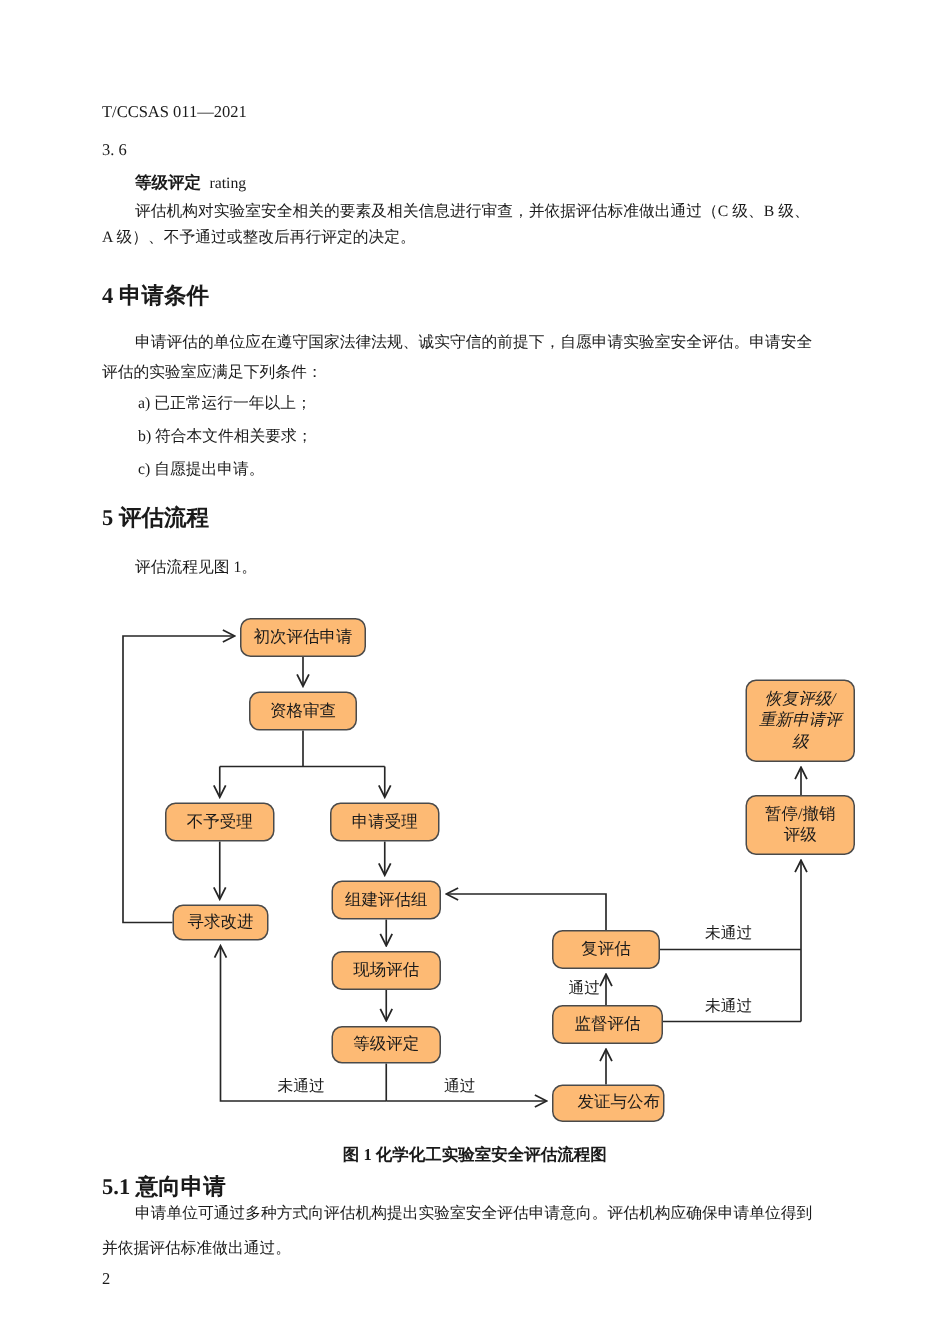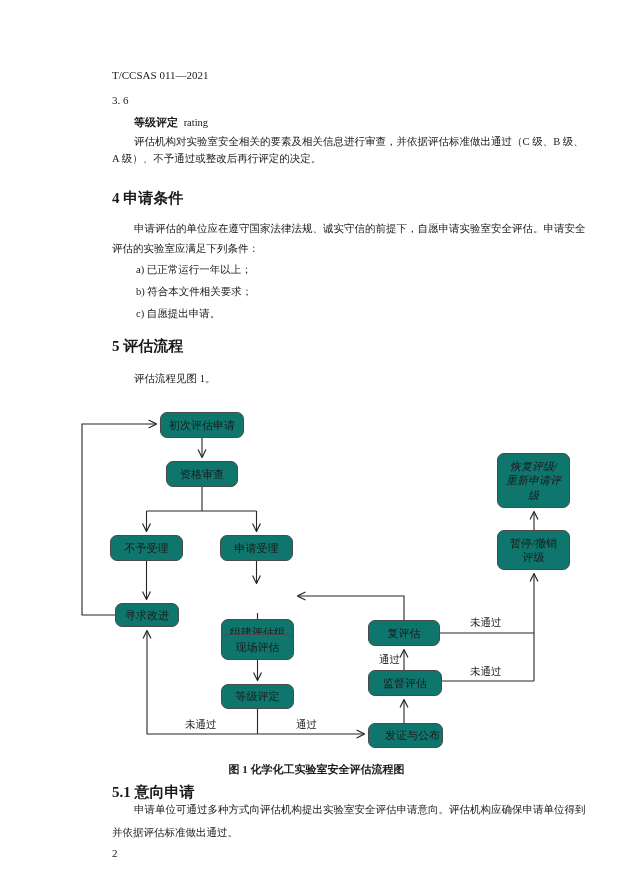--- a/index.html
+++ b/index.html
@@ -1,23 +1,23 @@
 <!DOCTYPE html>
 <html><head>
 <meta charset="utf-8">
 <style>
   html,body{margin:0;padding:0;background:#ffffff;}
   #page{
     position:relative;width:633px;height:892px;background:#ffffff;overflow:hidden;
     font-family:"Liberation Serif","DejaVu Serif",serif;color:#1a1a1a;
   }
-  .tline{position:absolute;font-size:10.5px;line-height:13px;white-space:nowrap;margin-left:44px;}
+  .tline{position:absolute;font-size:10.5px;line-height:13px;white-space:nowrap;}
   .hd{font-weight:bold;font-size:15px;}
   .flow-node{
-    position:absolute;box-sizing:border-box;background:#0f766e;
+    position:absolute;box-sizing:border-box;background:#fdba74;
     border:1.4px solid #4a4a4a;border-radius:7px;
     display:flex;align-items:center;justify-content:center;text-align:center;
     font-size:11px;line-height:1.3;white-space:pre-line;color:#1a1a1a;
   }
   .edge-label{position:absolute;font-size:10.5px;line-height:12px;white-space:nowrap;color:#1a1a1a;}
   #flow-svg{position:absolute;left:0;top:0;width:633px;height:892px;}
   .caption{position:absolute;left:0;width:633px;text-align:center;font-weight:bold;font-size:11px;}
 </style>
 </head>
 <body>
@@ -84,21 +84,21 @@
       <path d="M534,681 L534,574" marker-end="url(#arrow)"></path>
 
       <path d="M534,530 L534,512" marker-end="url(#arrow)"></path>
     </g>
   </svg>
 
   <div class="flow-node" style="left:160px;top:412px;width:84px;height:26px;">初次评估申请</div>
   <div class="flow-node" style="left:166px;top:461px;width:72px;height:26px;">资格审查</div>
   <div class="flow-node" style="left:110px;top:535px;width:73px;height:26px;">不予受理</div>
   <div class="flow-node" style="left:220px;top:535px;width:73px;height:26px;">申请受理</div>
-  <div class="flow-node" style="left:221px;top:587px;width:73px;height:26px;margin-top:32px;">组建评估组</div>
+  <div class="flow-node" style="left:221px;top:587px;width:73px;height:26px;">组建评估组</div>
   <div class="flow-node" style="left:115px;top:603px;width:64px;height:24px;">寻求改进</div>
   <div class="flow-node" style="left:221px;top:634px;width:73px;height:26px;">现场评估</div>
   <div class="flow-node" style="left:221px;top:684px;width:73px;height:25px;">等级评定</div>
   <div class="flow-node" style="left:368px;top:620px;width:72px;height:26px;">复评估</div>
   <div class="flow-node" style="left:368px;top:670px;width:74px;height:26px;">监督评估</div>
   <div class="flow-node" style="left:368px;top:723px;width:75px;height:25px;padding-left:14px;">发证与公布</div>
   <div class="flow-node" style="left:497px;top:530px;width:73px;height:40px;">暂停/撤销
 评级</div>
   <div class="flow-node" style="left:497px;top:453px;width:73px;height:55px;font-style:italic;">恢复评级/
 重新申请评

